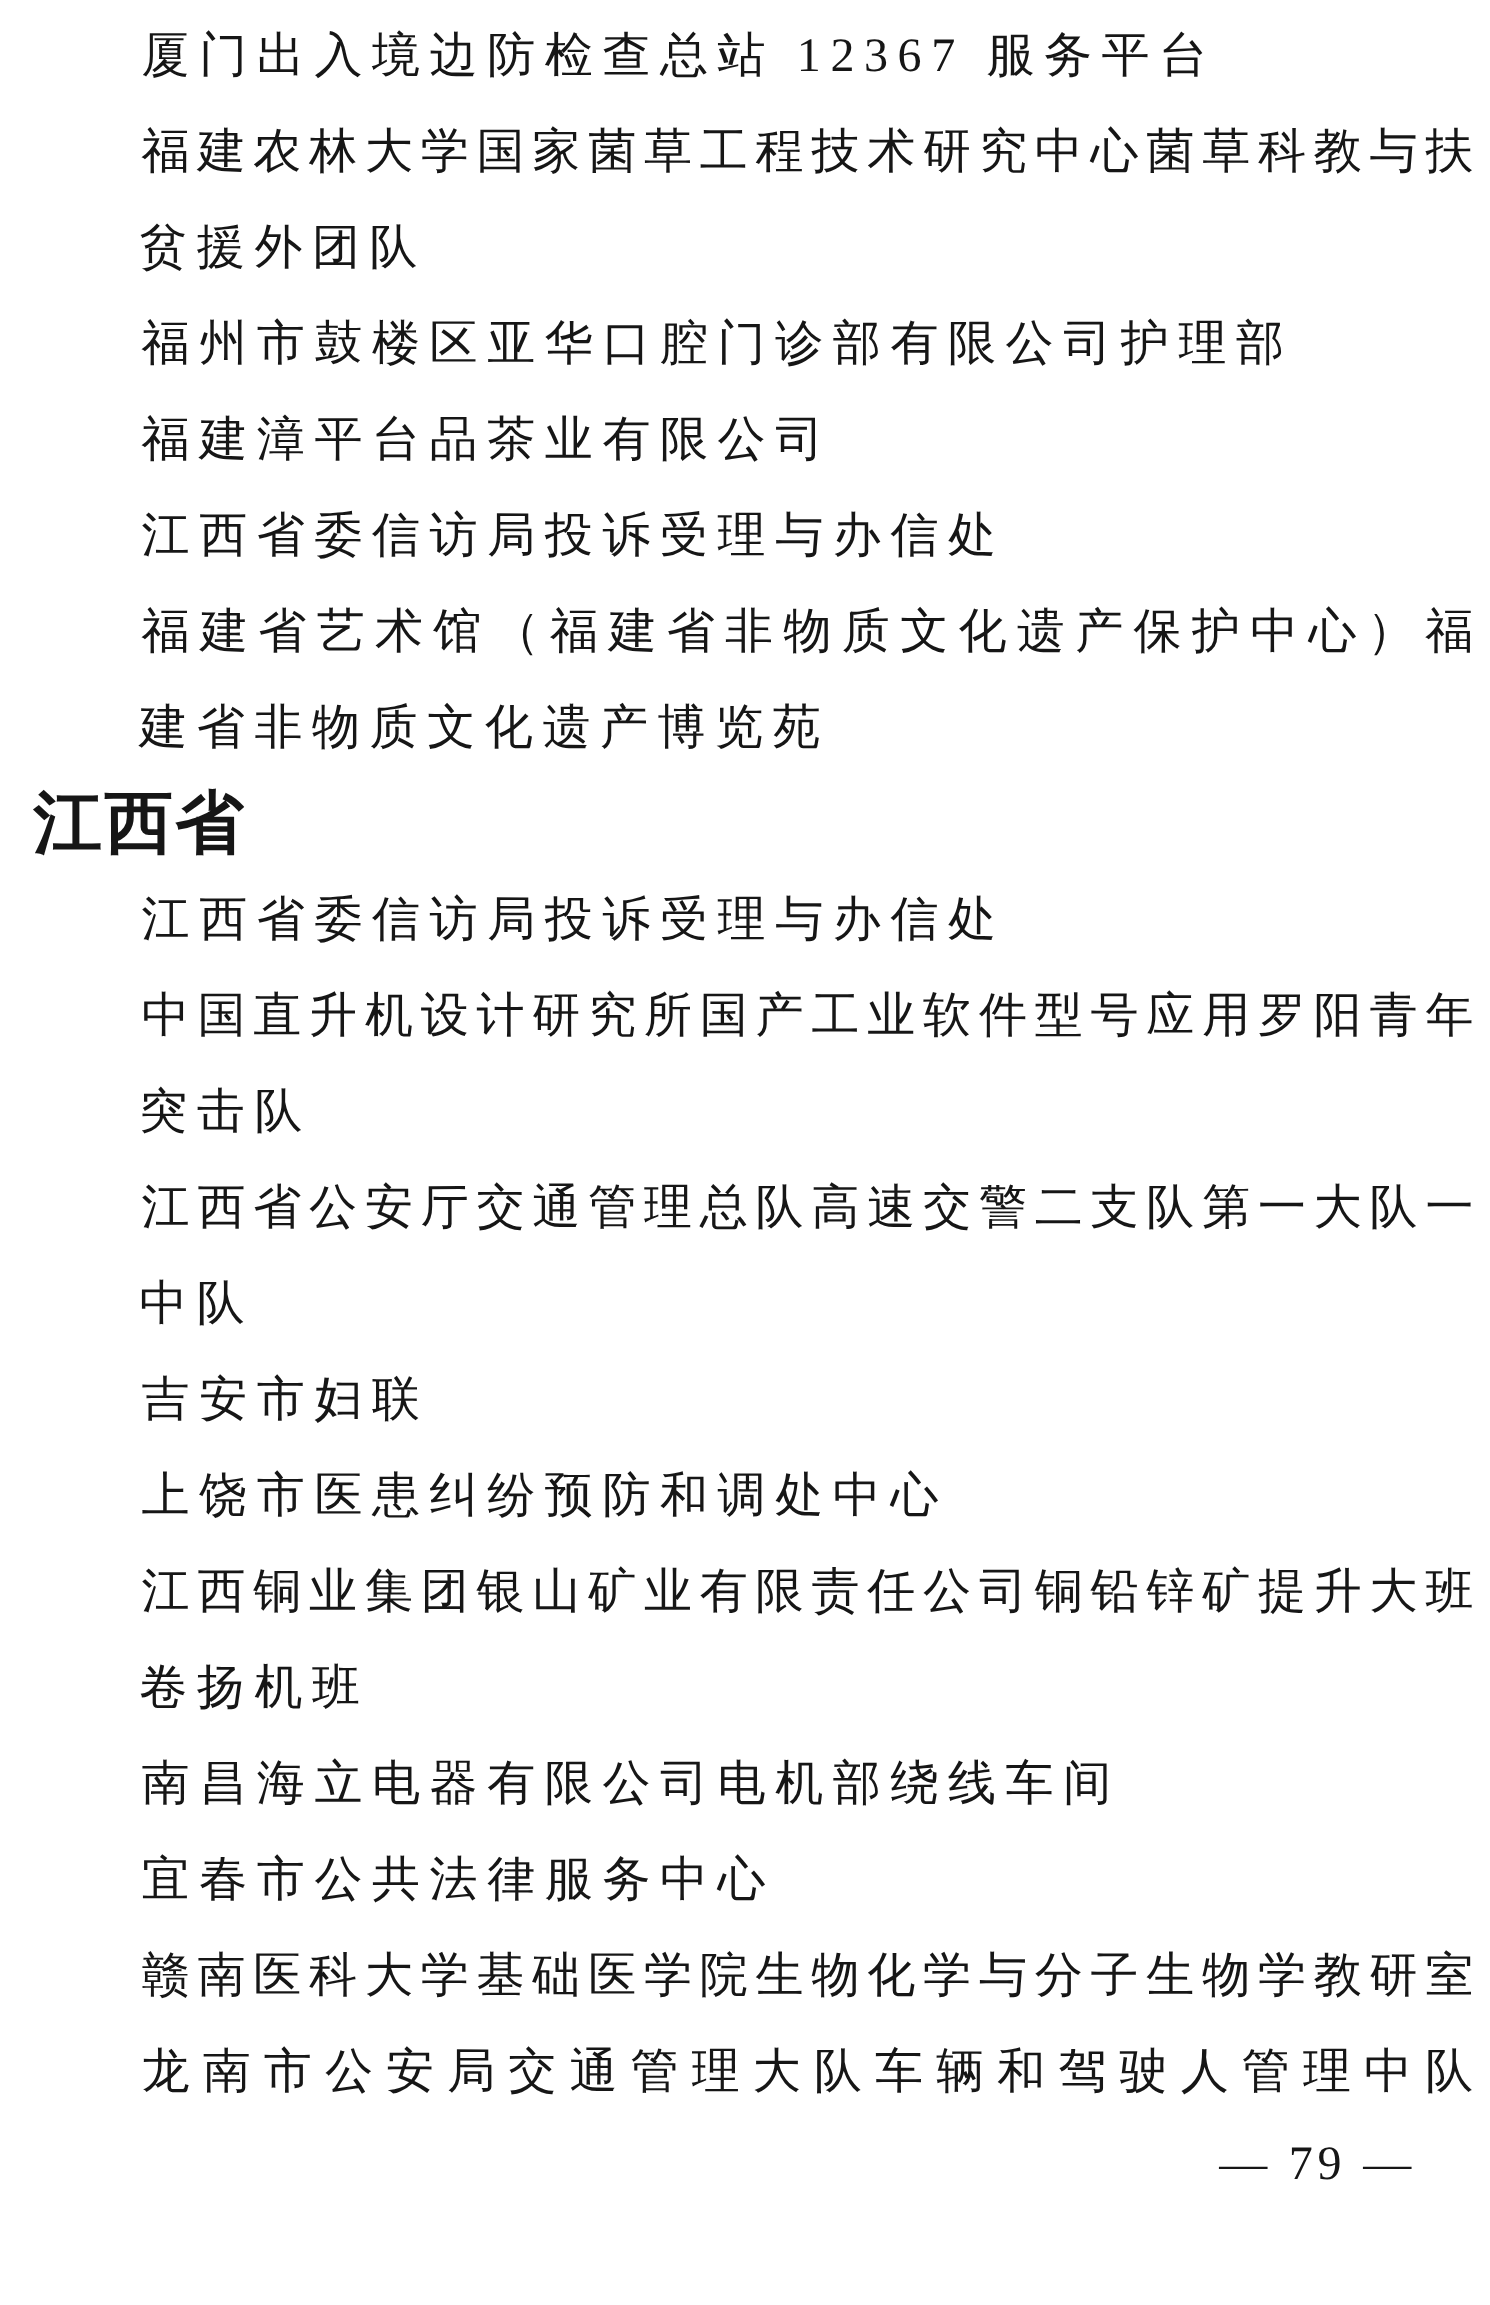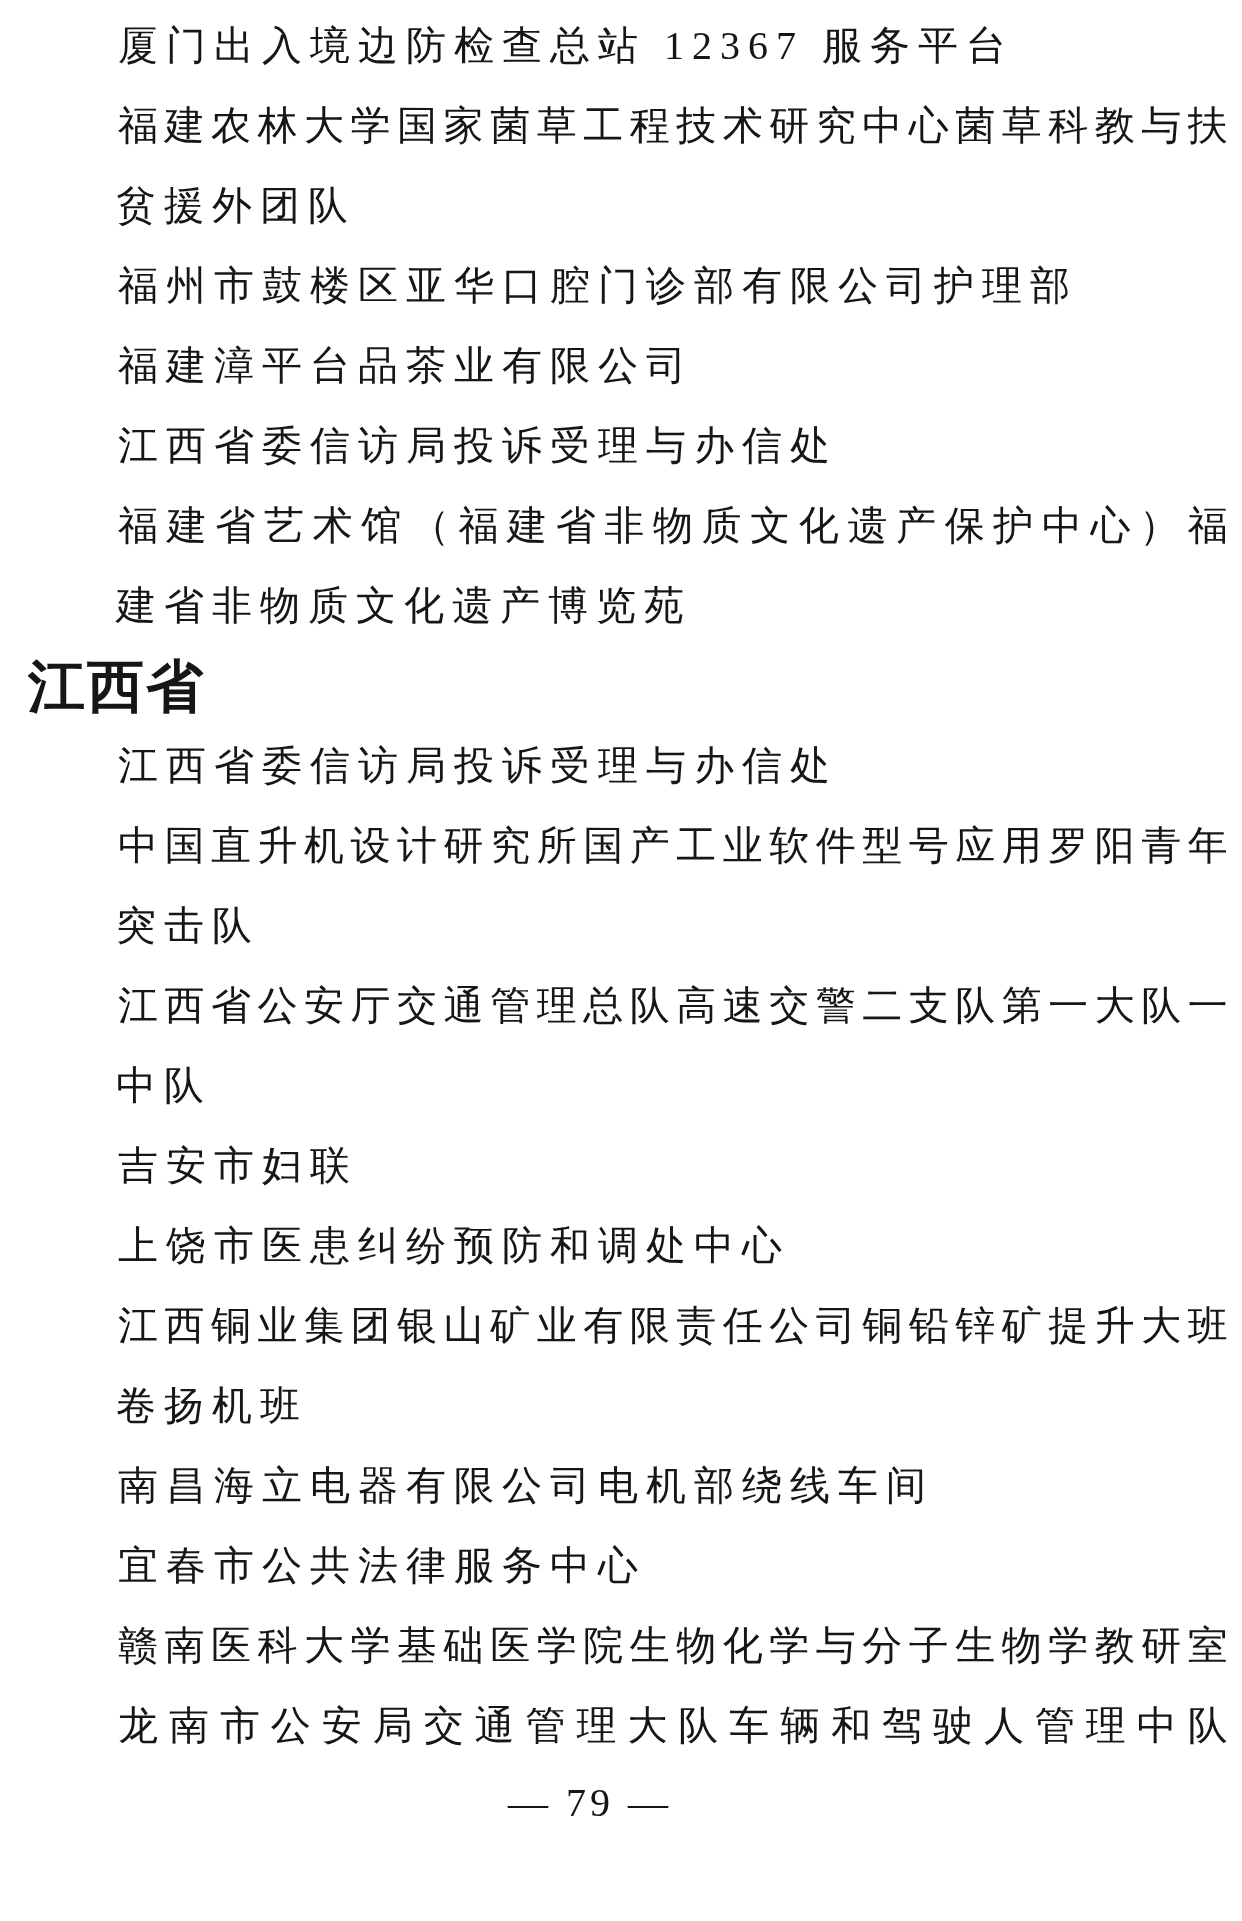--- a/index.html
+++ b/index.html
@@ -50,21 +50,21 @@
     letter-spacing: 0;
   }
   .line.fill span {
     flex: 0 0 auto;
   }
   .pagenum {
     height: 74px;
     line-height: 74px;
     font-size: 40px;
     letter-spacing: 4px;
-    text-align: center;
+    text-align: right;
     padding-right: 62px;
   }
 </style>
 </head>
 <body>
 
 <div class="page">
   <div id="lines">
       <div class="line entry">厦门出入境边防检查总站 12367 服务平台</div>
       <div class="line entry fill">

